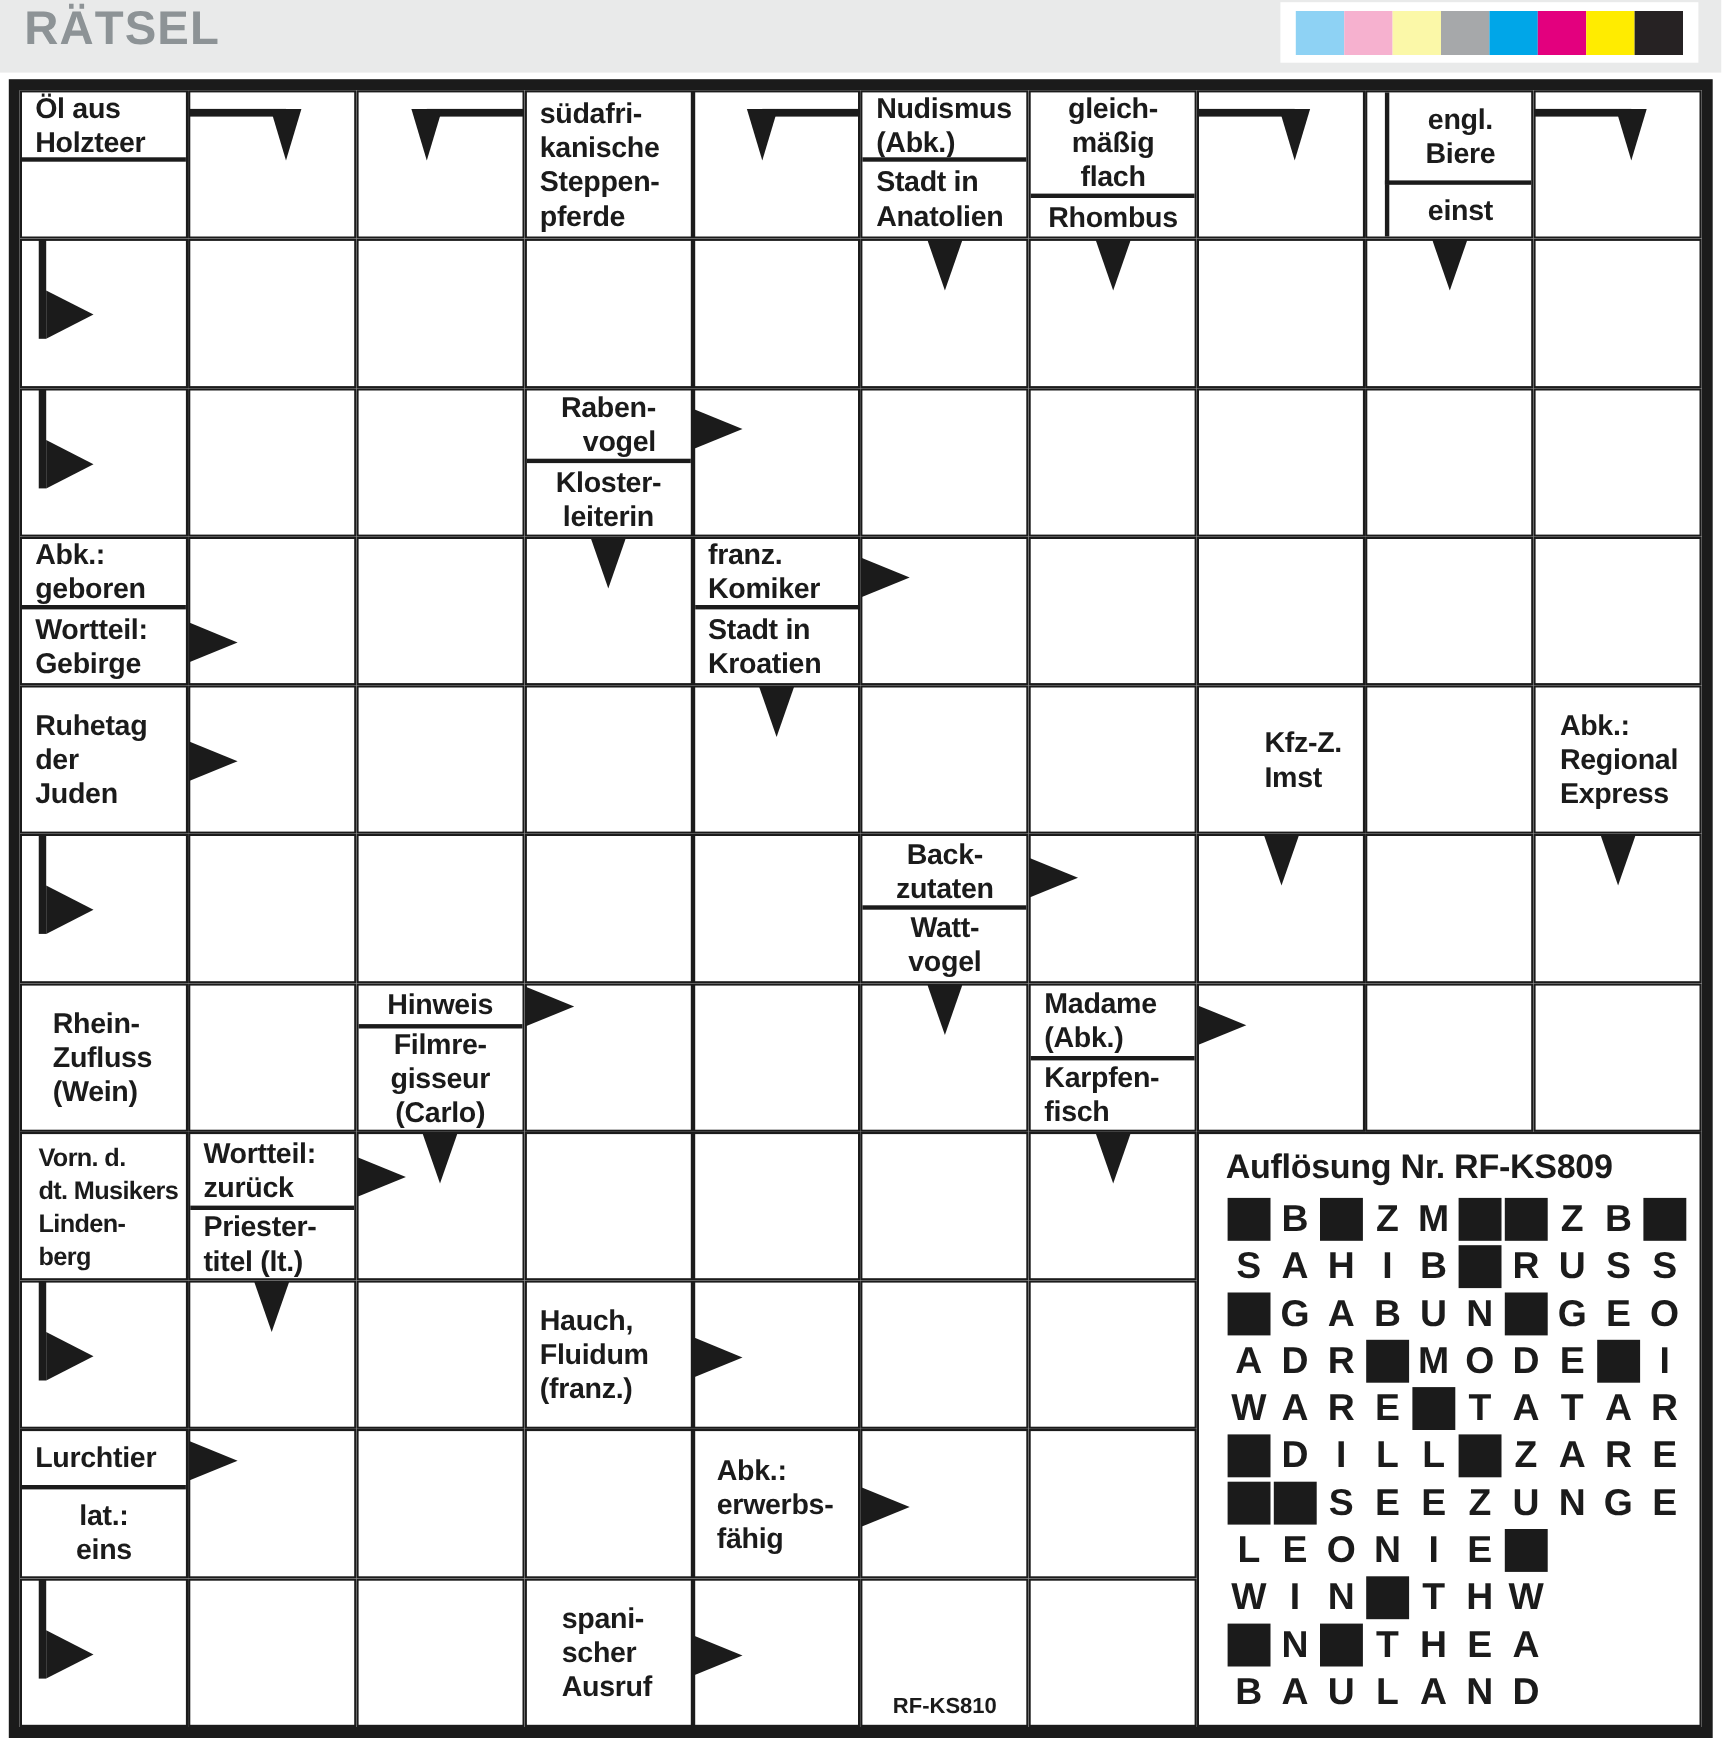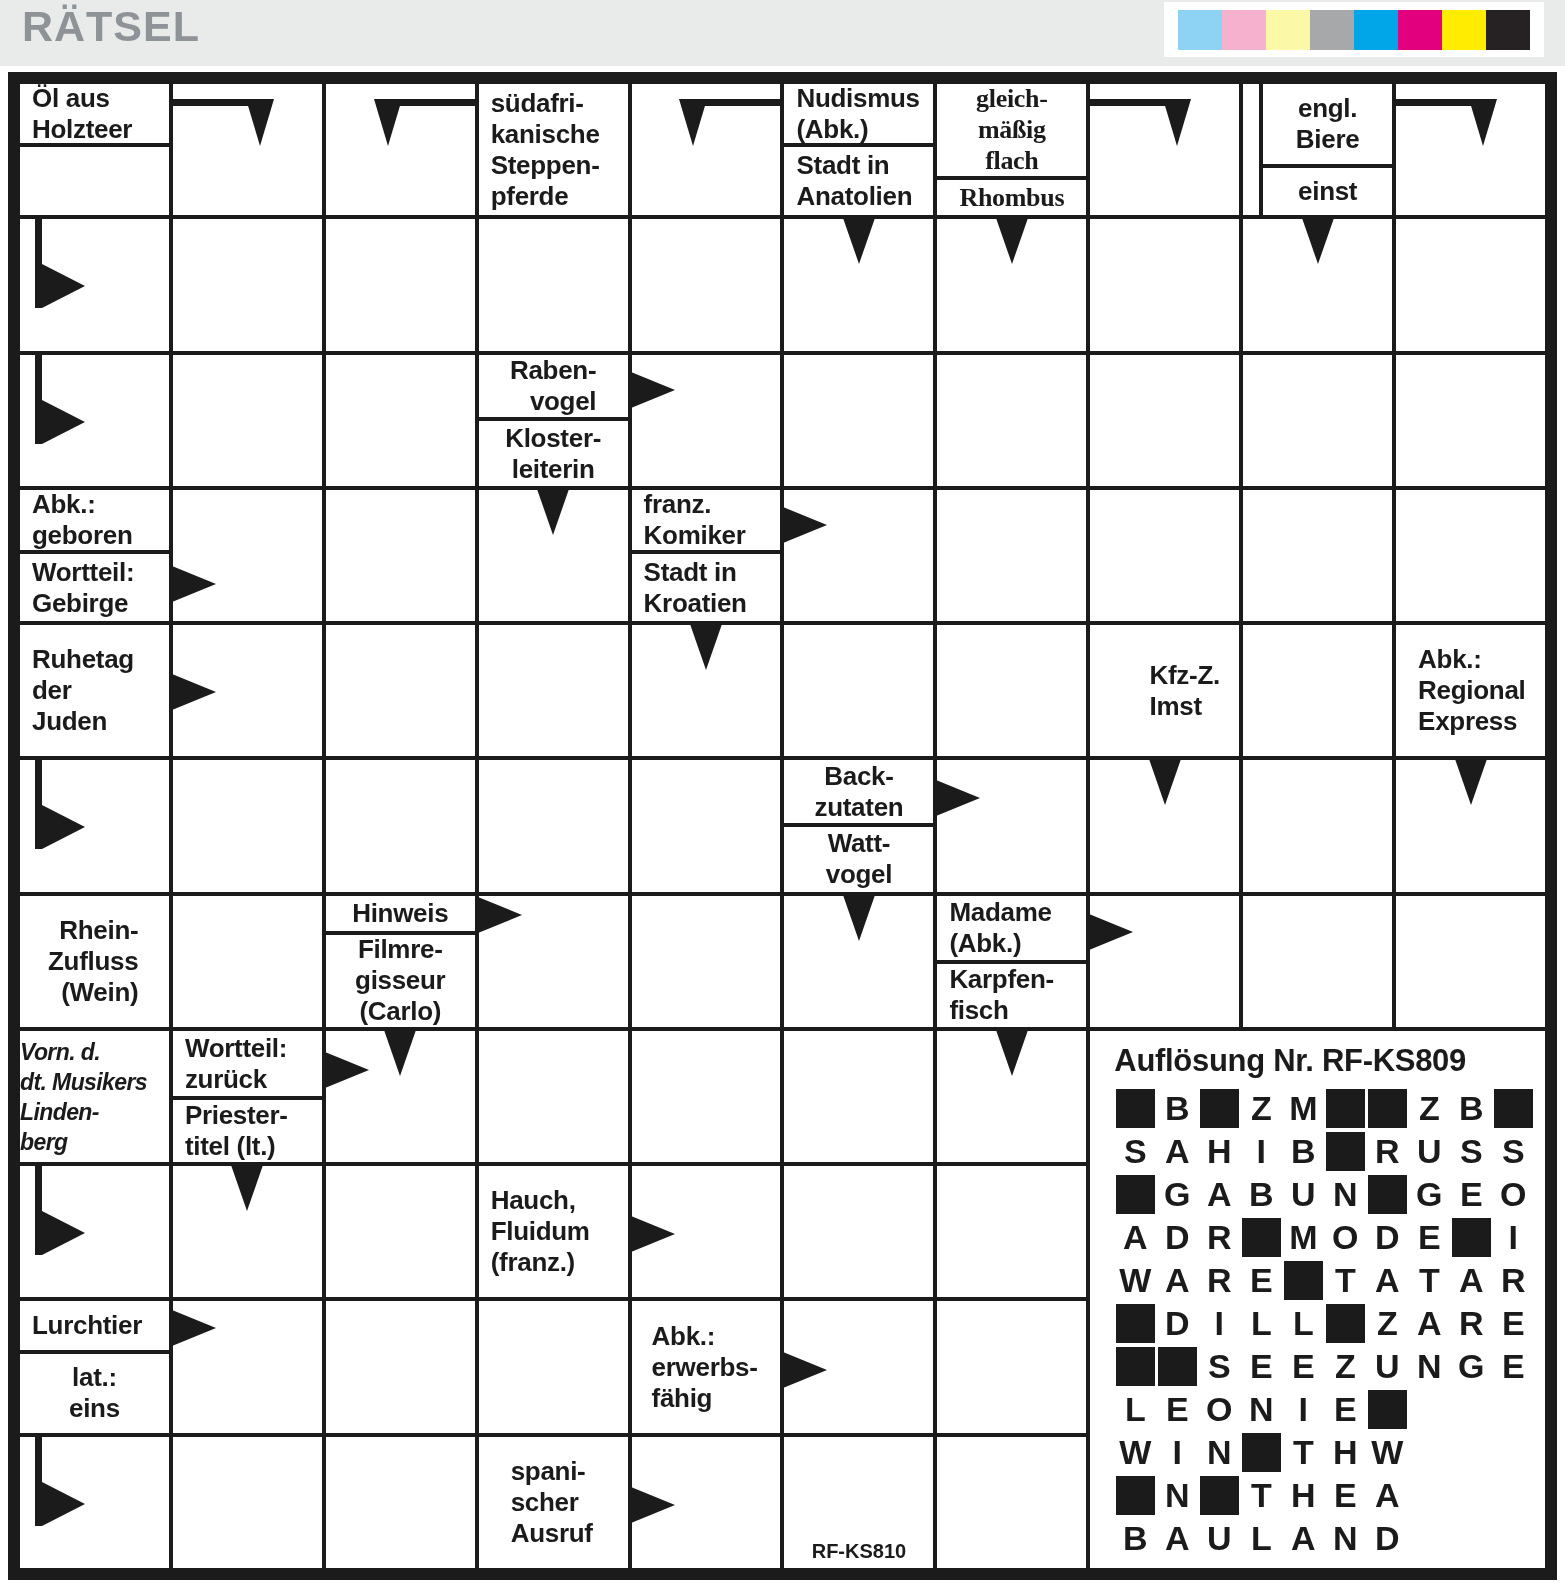--- a/index.html
+++ b/index.html
@@ -216,21 +216,21 @@
       <div class="cell clue" style="grid-area: 1 / 6;">
         <div class="part divb" style="flex: 0 0 48%;">
           <div class="ctext">Nudismus
 (Abk.)</div>
         </div>
         <div class="part">
           <div class="ctext">Stadt in
 Anatolien</div>
         </div>
       </div>
-      <div class="cell clue" style="grid-area: 1 / 7; font-family: Liberation Serif, serif;">
+      <div class="cell clue" style="grid-area: 1 / 7;">
         <div class="part divb ctr" style="flex: 0 0 73%;">
           <div class="ctext">gleich-
 mäßig
 flach</div>
         </div>
         <div class="part ctr">
           <div class="ctext">Rhombus</div>
         </div>
       </div>
       <div class="cell" style="grid-area: 1 / 8;">
@@ -413,21 +413,21 @@
         <svg class="ar ar-down" width="32" height="48" viewBox="0 0 32 48">
           <polygon points="0,0 32,0 16,46"></polygon>
         </svg>
       </div>
       <div class="cell" style="grid-area: 6 / 9;"></div>
       <div class="cell" style="grid-area: 6 / 10;">
         <svg class="ar ar-down" width="32" height="48" viewBox="0 0 32 48">
           <polygon points="0,0 32,0 16,46"></polygon>
         </svg>
       </div>
-      <div class="cell clue" style="grid-area: 7 / 1; text-align: right;">
+      <div class="cell clue" style="grid-area: 7 / 1;">
         <div class="part" style="padding-left: 28px;">
           <div class="ctext">Rhein-
 Zufluss
 (Wein)</div>
         </div>
       </div>
       <div class="cell" style="grid-area: 7 / 2;"></div>
       <div class="cell clue" style="grid-area: 7 / 3;">
         <div class="part divb ctr" style="flex: 0 0 30%;">
           <div class="ctext">Hinweis</div>
@@ -460,21 +460,21 @@
         </div>
       </div>
       <div class="cell" style="grid-area: 7 / 8;">
         <svg class="ar ar-right" style="top:28%" width="46" height="36" viewBox="0 0 46 36">
           <polygon points="0,0 0,36 44,18"></polygon>
         </svg>
       </div>
       <div class="cell" style="grid-area: 7 / 9;"></div>
       <div class="cell" style="grid-area: 7 / 10;"></div>
       <div class="cell clue fit" style="grid-area: 8 / 1;">
-        <div class="part" style="padding-left: 0; font-style: italic;">
+        <div class="part" style="padding-left: 15px;">
           <div class="ctext">Vorn. d.
 dt. Musikers
 Linden-
 berg</div>
         </div>
       </div>
       <div class="cell clue" style="grid-area: 8 / 2;">
         <div class="part divb" style="flex: 0 0 53%;">
           <div class="ctext">Wortteil:
 zurück</div>

